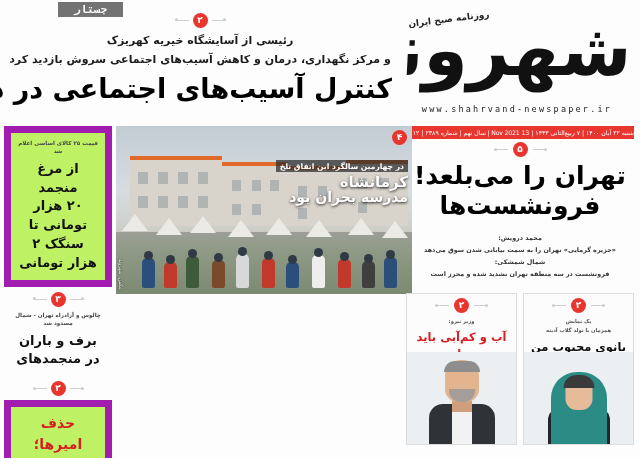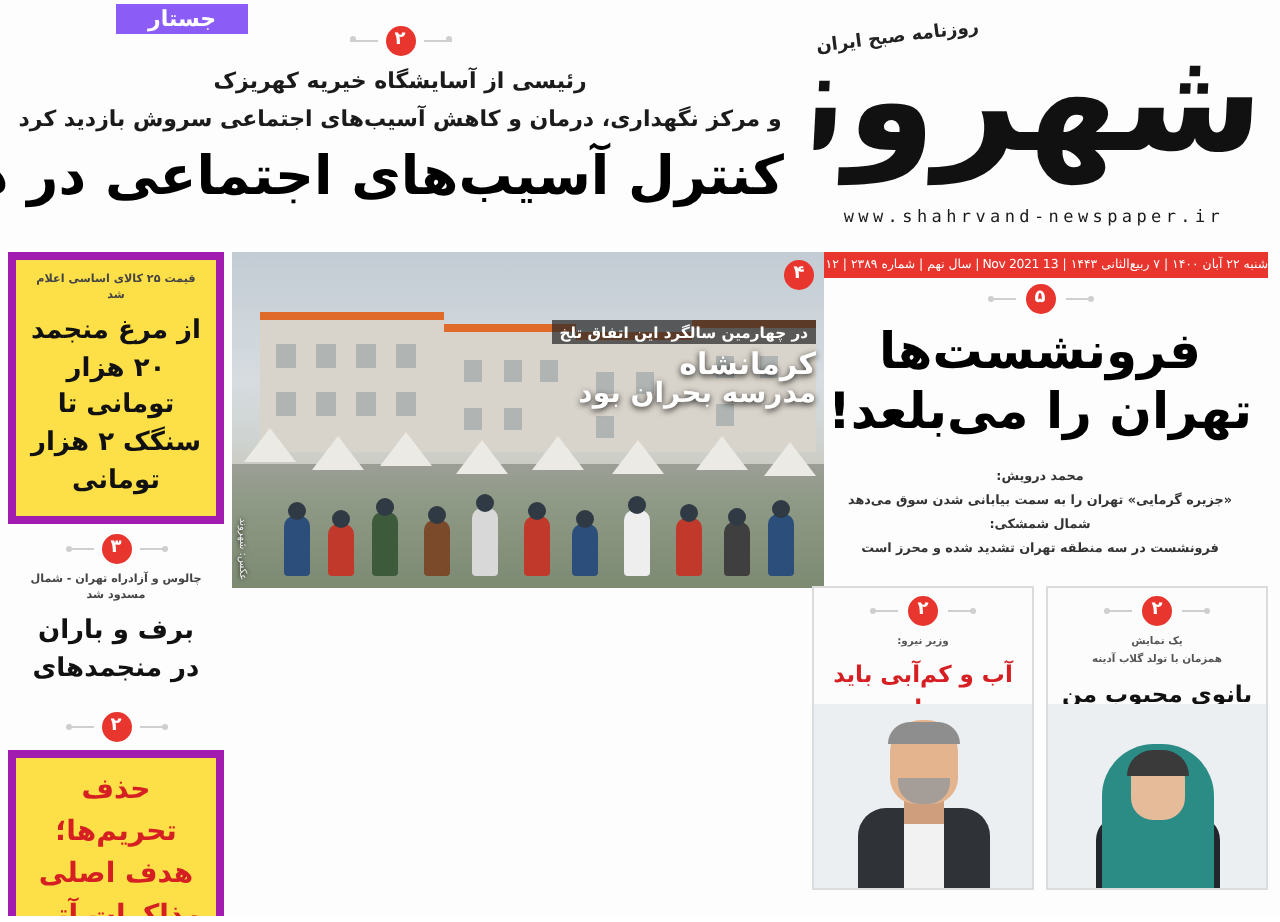--- a/index.html
+++ b/index.html
@@ -85,26 +85,27 @@
     position: absolute;
     top: 0; right: 240px;
     width: 400px;
     height: 122px;
     padding: 6px 8px 0 8px;
     text-align: center;
   }
   .tag-jostar {
     position: absolute;
     top: 2px; left: 58px;
-    background: #8b5cf6;
+    background: #737373;
     color: #ffffff;
     font-size: 11px;
     font-weight: bold;
     padding: 1px 16px;
     letter-spacing: 4px;
+    font-family: Liberation Mono, monospace;
   }
   .badge-row {
     display: flex;
     align-items: center;
     justify-content: center;
     gap: 4px;
     height: 20px;
     margin-top: 4px;
   }
   .badge {
@@ -154,22 +155,22 @@
   
   .leftcol {
     position: absolute;
     top: 126px; left: 4px;
     width: 108px;
     height: 332px;
   }
   .lbox {
     position: relative;
     width: 108px;
-    border: 4px solid #a21caf;
-    background: #fde047;
+    border: 7px solid #a21caf;
+    background: #bef264;
     padding: 6px 5px 7px 5px;
     text-align: center;
     margin-bottom: 5px;
   }
   .lbox-kicker {
     font-size: 5.6px;
     color: #444;
     line-height: 1.5;
     font-weight: bold;
     margin-bottom: 4px;
@@ -478,21 +479,21 @@
     </div>
 
     <div class="lbox-badge">
       <span class="badge-dash r"></span>
       <span class="badge">۲</span>
       <span class="badge-dash l"></span>
     </div>
 
     <div class="lbox">
       <div class="lbox-title red">حذف</div>
-      <div class="lbox-title red">تحریم‌ها؛</div>
+      <div class="lbox-title red">امیر‌ها؛</div>
       <div class="lbox-title red">هدف اصلی</div>
       <div class="lbox-title red">مذاکرات آتی</div>
 
     </div>
 
   </div>
 
   <div class="photo">
     <div class="photo-sky"></div>
 
@@ -555,22 +556,22 @@
   </div>
 
   <div class="rightcol">
 
     <div class="r-badge-row">
       <span class="badge-dash r"></span>
       <span class="badge">۵</span>
       <span class="badge-dash l"></span>
     </div>
 
+    <div class="r-headline">تهران را می‌بلعد!</div>
     <div class="r-headline">فرونشست‌ها</div>
-    <div class="r-headline">تهران را می‌بلعد!</div>
 
     <div class="r-sub">
       <div>محمد درویش:</div>
       <div>«جزیره گرمایی» تهران را به سمت بیابانی شدن سوق می‌دهد</div>
       <div>شمال شمشکی:</div>
       <div>فرونشست در سه منطقه تهران تشدید شده و محرز است</div>
     </div>
 
     <div class="cards">
 

